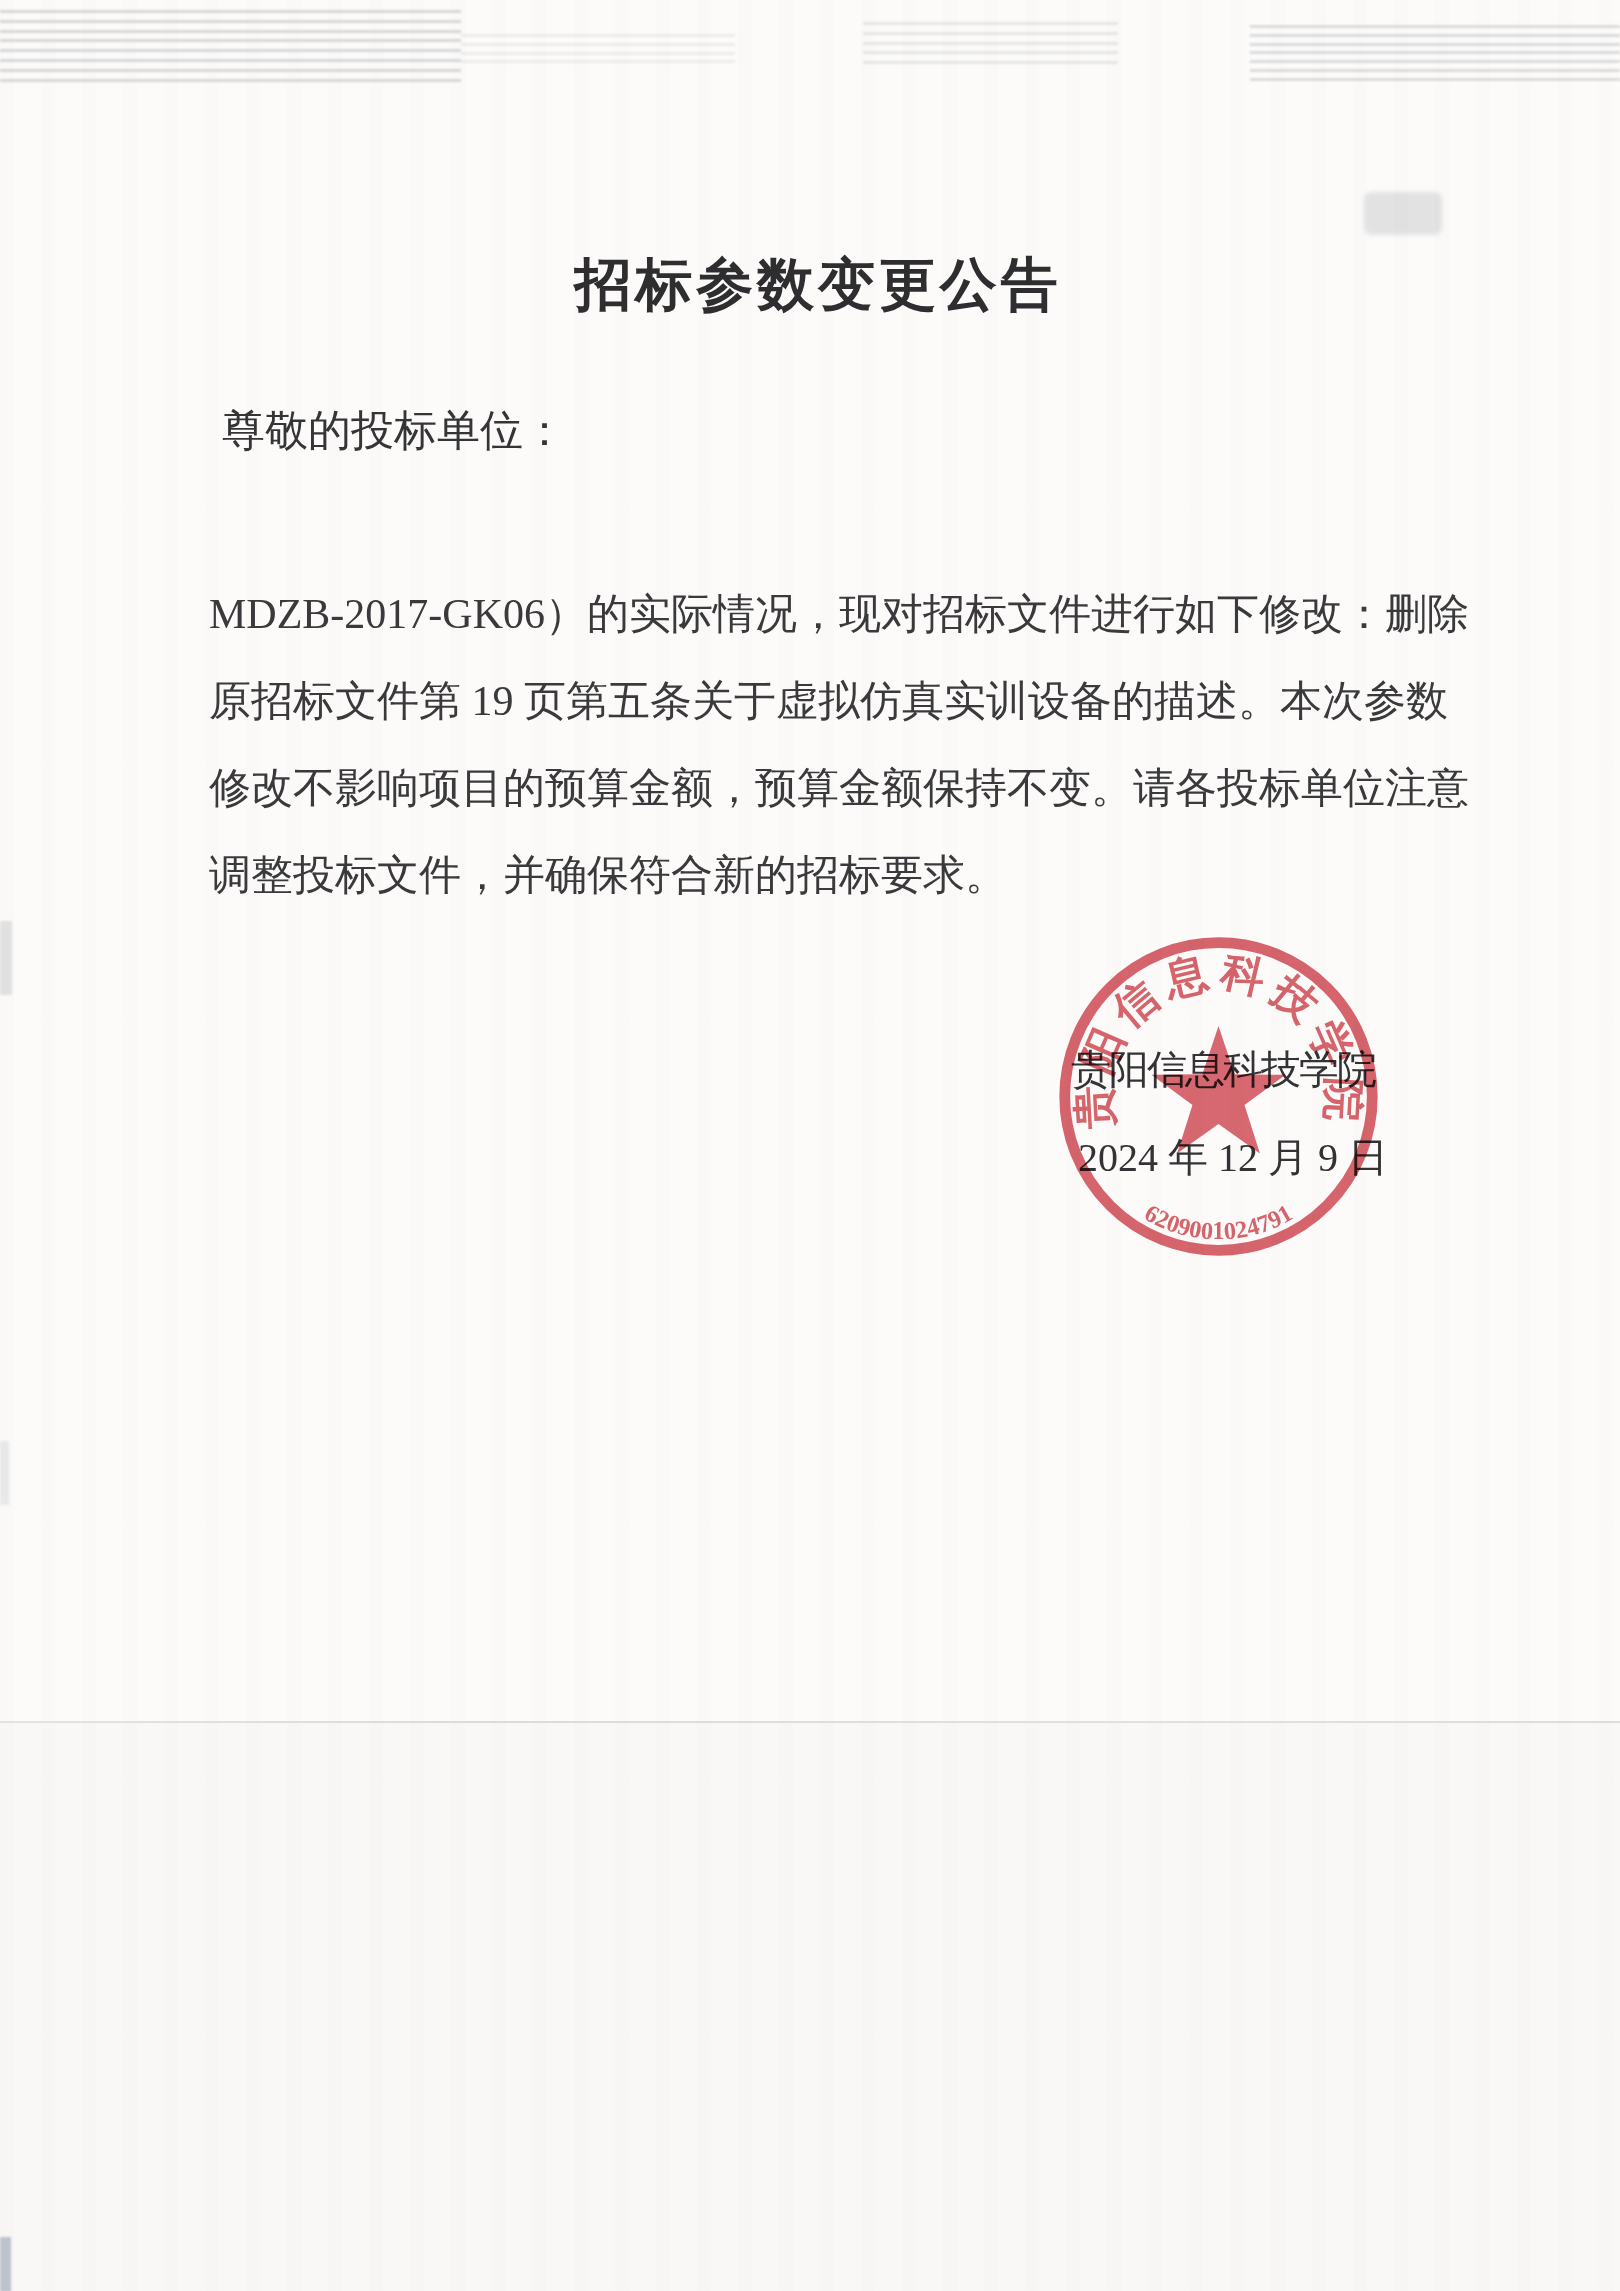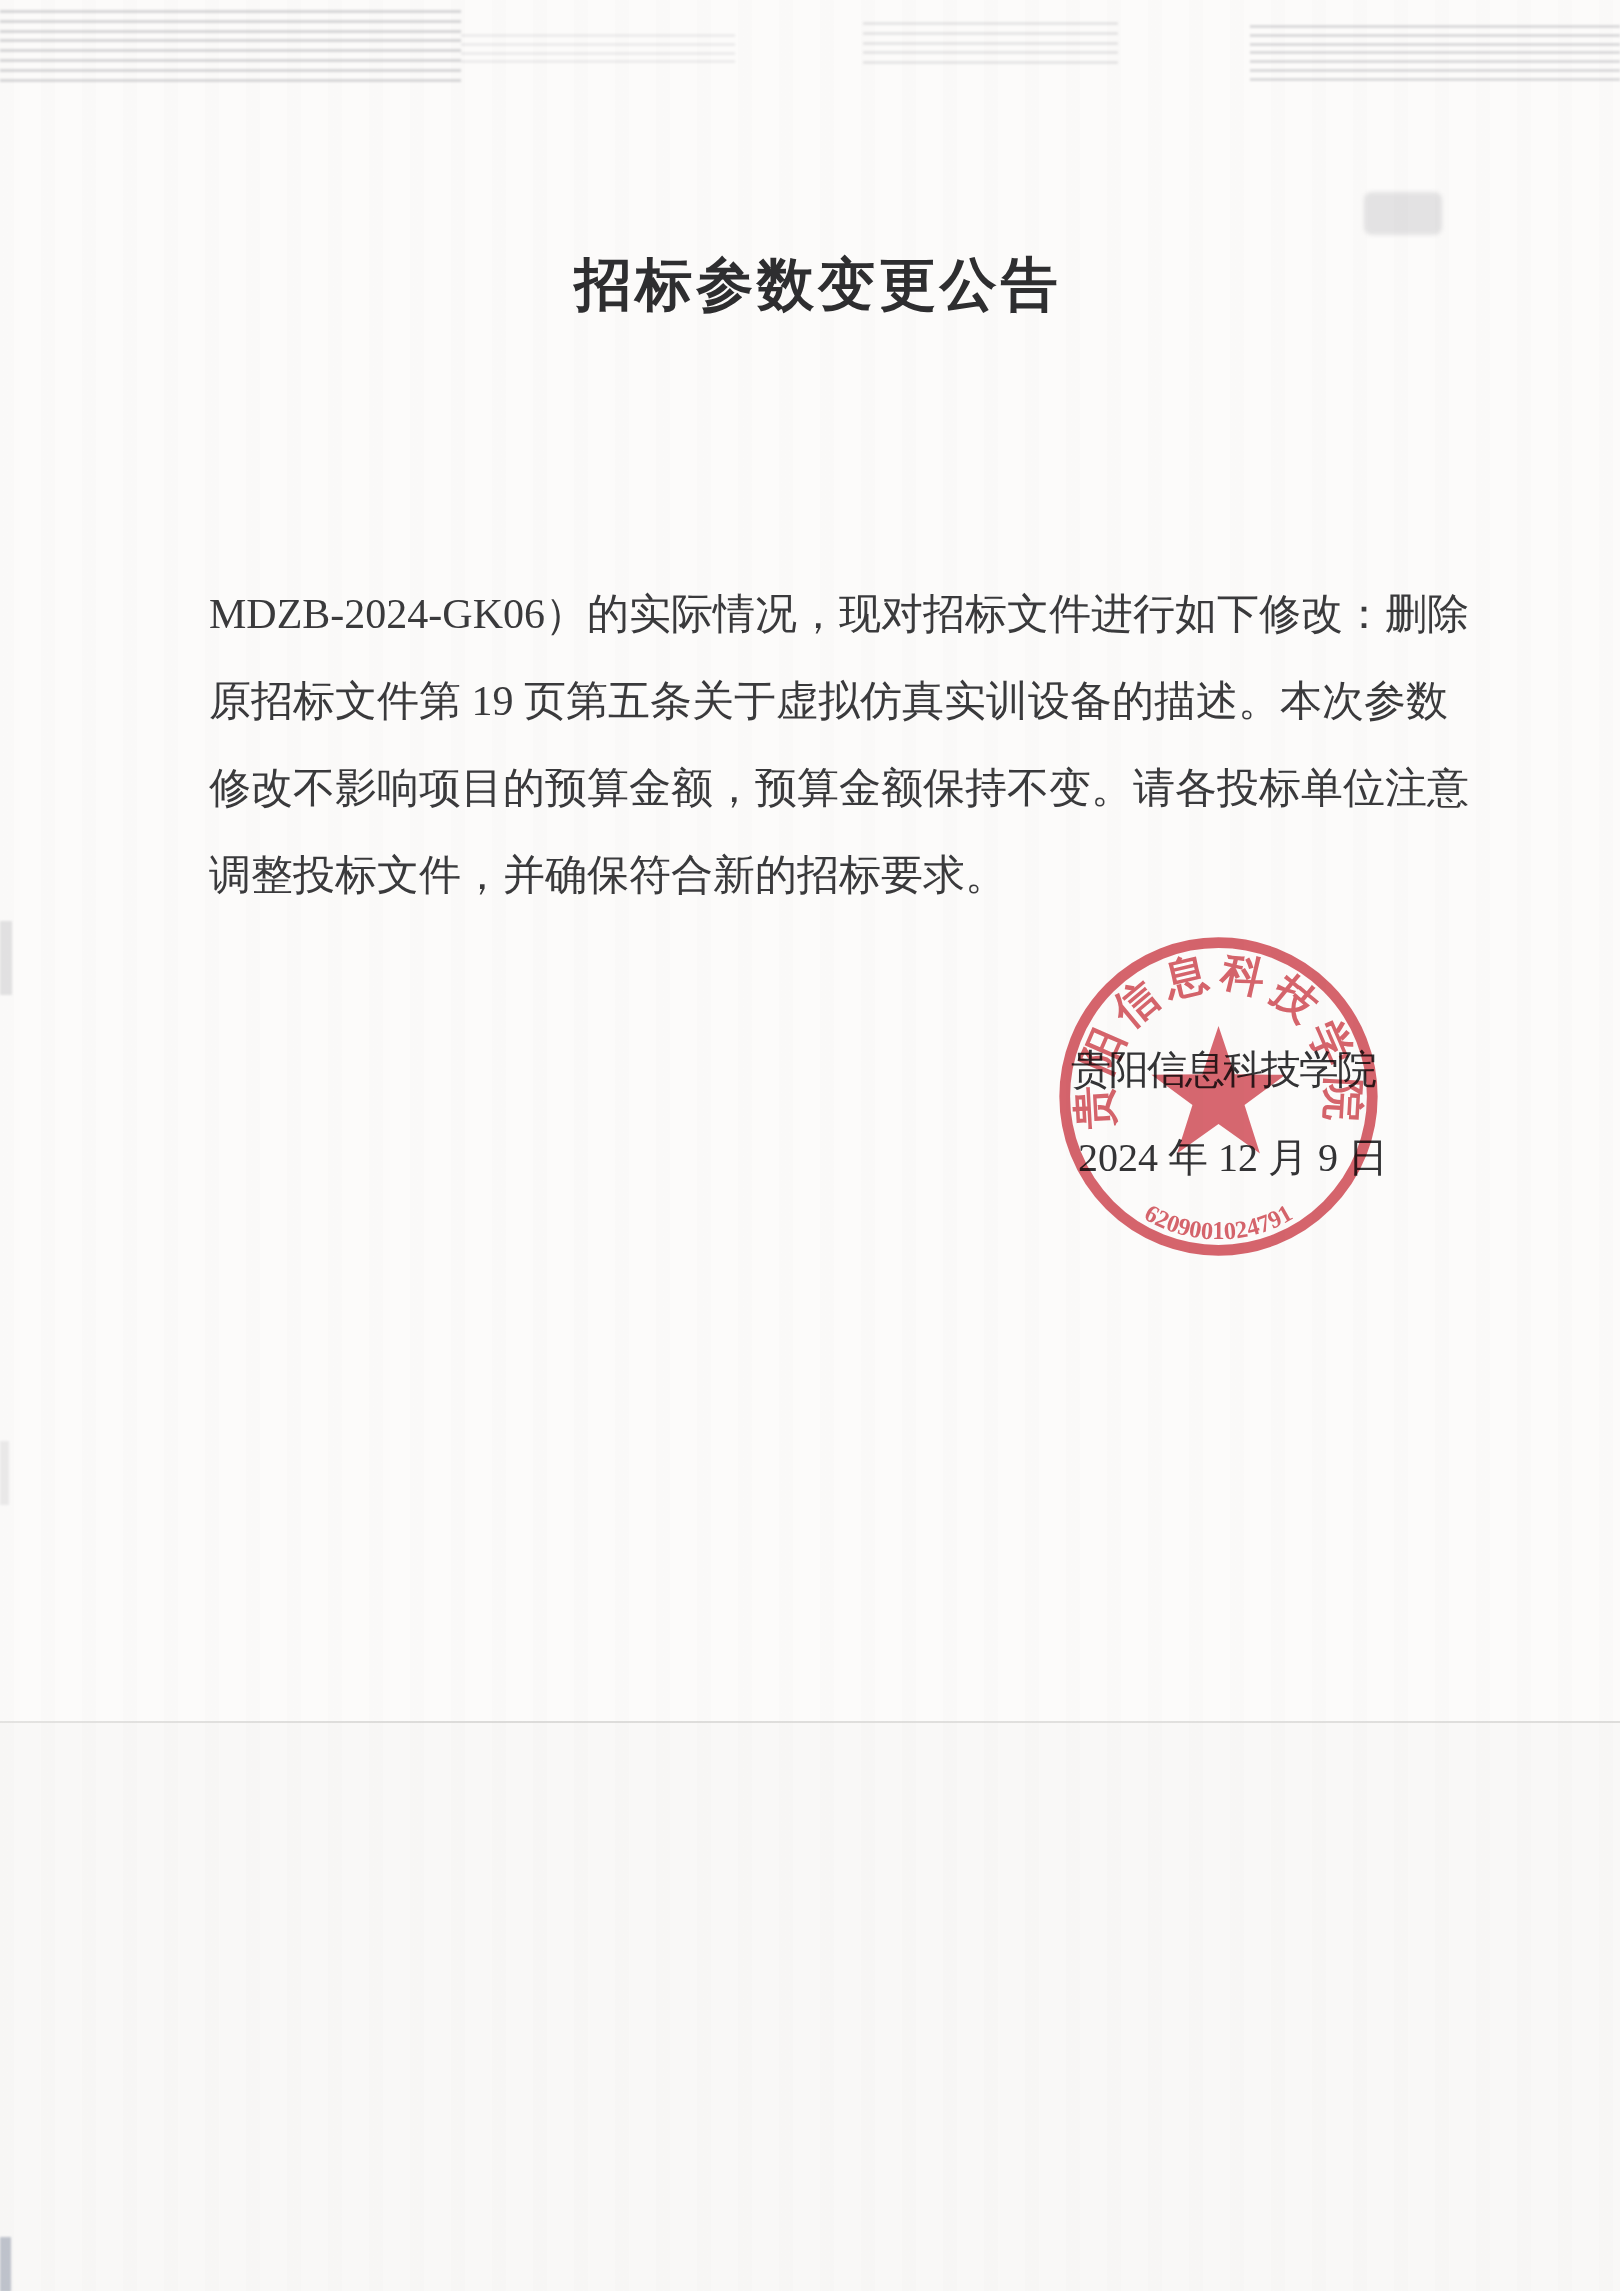--- a/index.html
+++ b/index.html
@@ -95,23 +95,24 @@
   <div class="noise n2"></div>
   <div class="noise n3"></div>
   <div class="noise n4"></div>
   <div class="noise n5"></div>
   <div class="noise n6"></div>
   <div class="noise n7"></div>
   <div class="noise n8"></div>
 
   <div class="doc-title">招标参数变更公告</div>
 
+  <div class="salutation">尊敬的投标单位：</div>
 
   <div class="paragraph">
-    <div class="pline">MDZB-2024-GK06）的实际情况，现对招标文件进行如下修改：删除</div>
+    <div class="pline">MDZB-2017-GK06）的实际情况，现对招标文件进行如下修改：删除</div>
     <div class="pline">原招标文件第 19 页第五条关于虚拟仿真实训设备的描述。本次参数</div>
     <div class="pline">修改不影响项目的预算金额，预算金额保持不变。请各投标单位注意</div>
     <div class="pline last">调整投标文件，并确保符合新的招标要求。</div>
   </div>
 
   <div class="signature">贵阳信息科技学院</div>
   <div class="sig-date">2024 年 12 月 9 日</div>
 
   <svg class="stamp" viewBox="0 0 340 340" xmlns="http://www.w3.org/2000/svg" xmlns:xlink="http://www.w3.org/1999/xlink">
     <defs>

